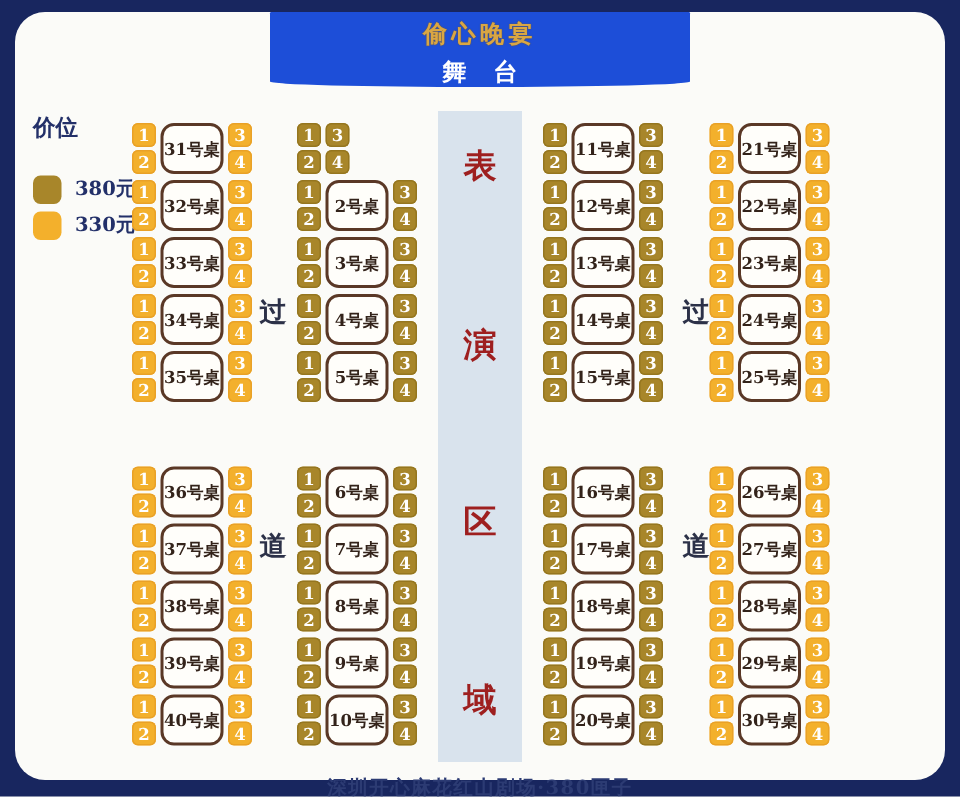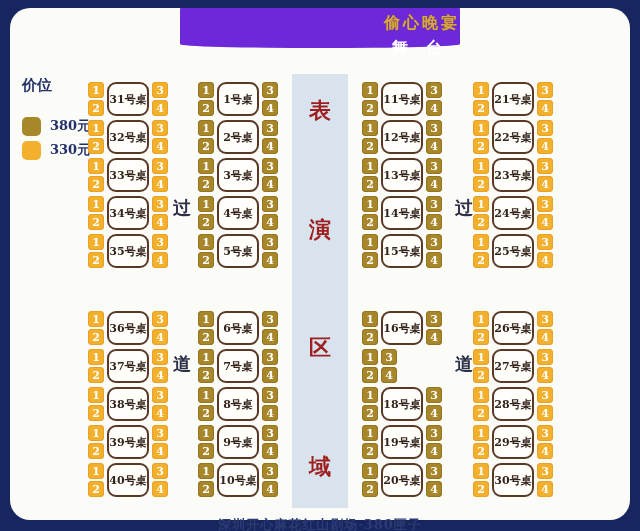--- a/index.html
+++ b/index.html
@@ -7,24 +7,24 @@
     width:640px;height:531px;position:relative;overflow:hidden;
     background:#18265f;
     font-family:"DejaVu Serif","Liberation Serif",serif;
   }
   .board{
     position:absolute;left:10px;top:8px;width:620px;height:512px;
     background:#fbfbf8;border-radius:20px;
   }
   
   .stage{
-    position:absolute;left:170px;top:0;width:280px;height:40px;
-    background:#6d28d9;
+    position:absolute;left:170px;top:0;width:280px;height:50px;
+    background:#1d4ed8;
     border-radius:6px 6px 999px 999px / 6px 6px 26px 26px;
-    text-align:right;
+    text-align:center;
   }
   .stage-logo{
     margin-top:5px;font-size:16px;font-weight:bold;color:#d9a644;
     letter-spacing:3px;text-shadow:0 0 1px #7a5a17;
   }
   .stage-label{
     margin-top:4px;font-size:16px;font-weight:bold;color:#ffffff;
     letter-spacing:18px;text-indent:18px;
   }
   
@@ -170,21 +170,20 @@
           <div class="seat t330">4</div>
         </div>
       </div>
     </div>
   <div class="group g1">
       <div class="table-row">
         <div class="seat-col">
           <div class="seat t380">1</div>
           <div class="seat t380">2</div>
         </div>
-        <div class="table-box">1号桌</div>
         <div class="seat-col">
           <div class="seat t380">3</div>
           <div class="seat t380">4</div>
         </div>
       </div>
       <div class="table-row">
         <div class="seat-col">
           <div class="seat t380">1</div>
           <div class="seat t380">2</div>
         </div>
@@ -466,20 +465,21 @@
         <div class="seat-col">
           <div class="seat t380">3</div>
           <div class="seat t380">4</div>
         </div>
       </div>
       <div class="table-row">
         <div class="seat-col">
           <div class="seat t380">1</div>
           <div class="seat t380">2</div>
         </div>
+        <div class="table-box">17号桌</div>
         <div class="seat-col">
           <div class="seat t380">3</div>
           <div class="seat t380">4</div>
         </div>
       </div>
       <div class="table-row">
         <div class="seat-col">
           <div class="seat t380">1</div>
           <div class="seat t380">2</div>
         </div>

